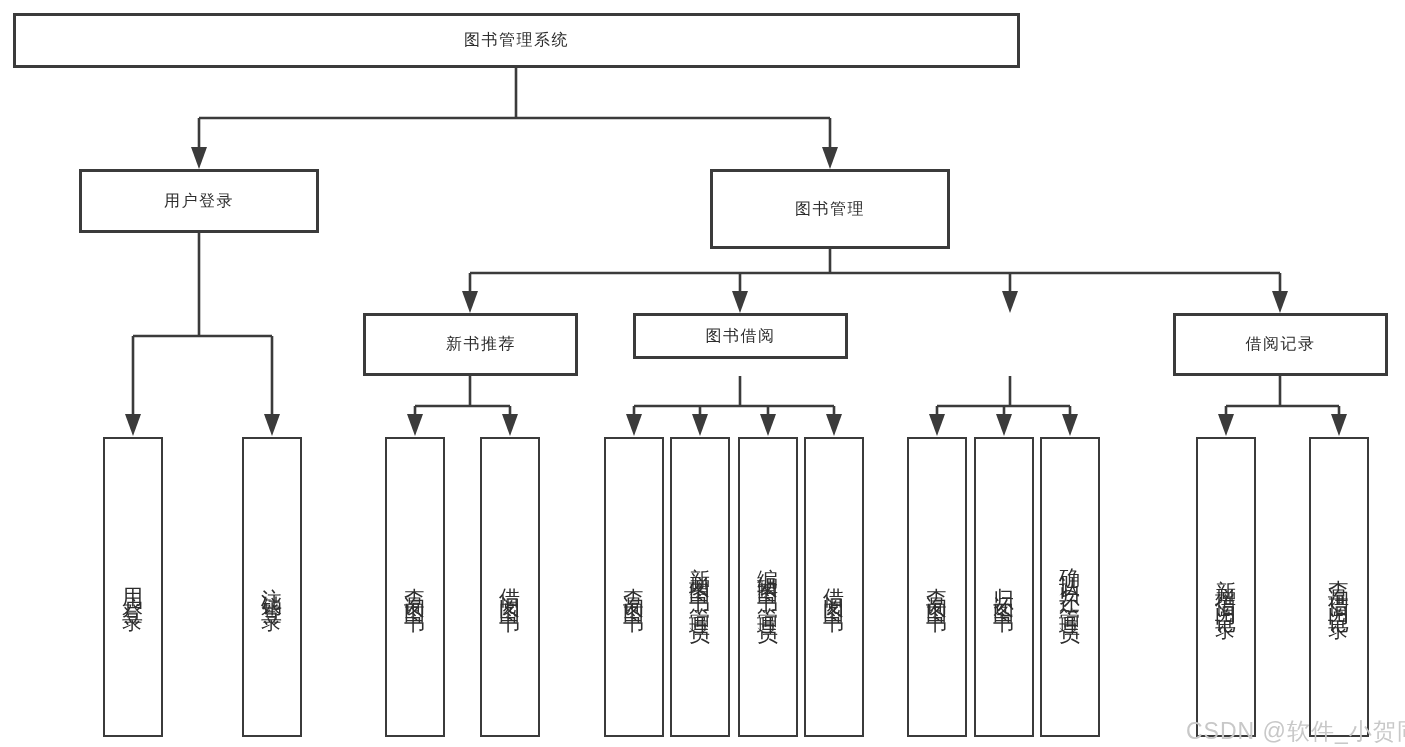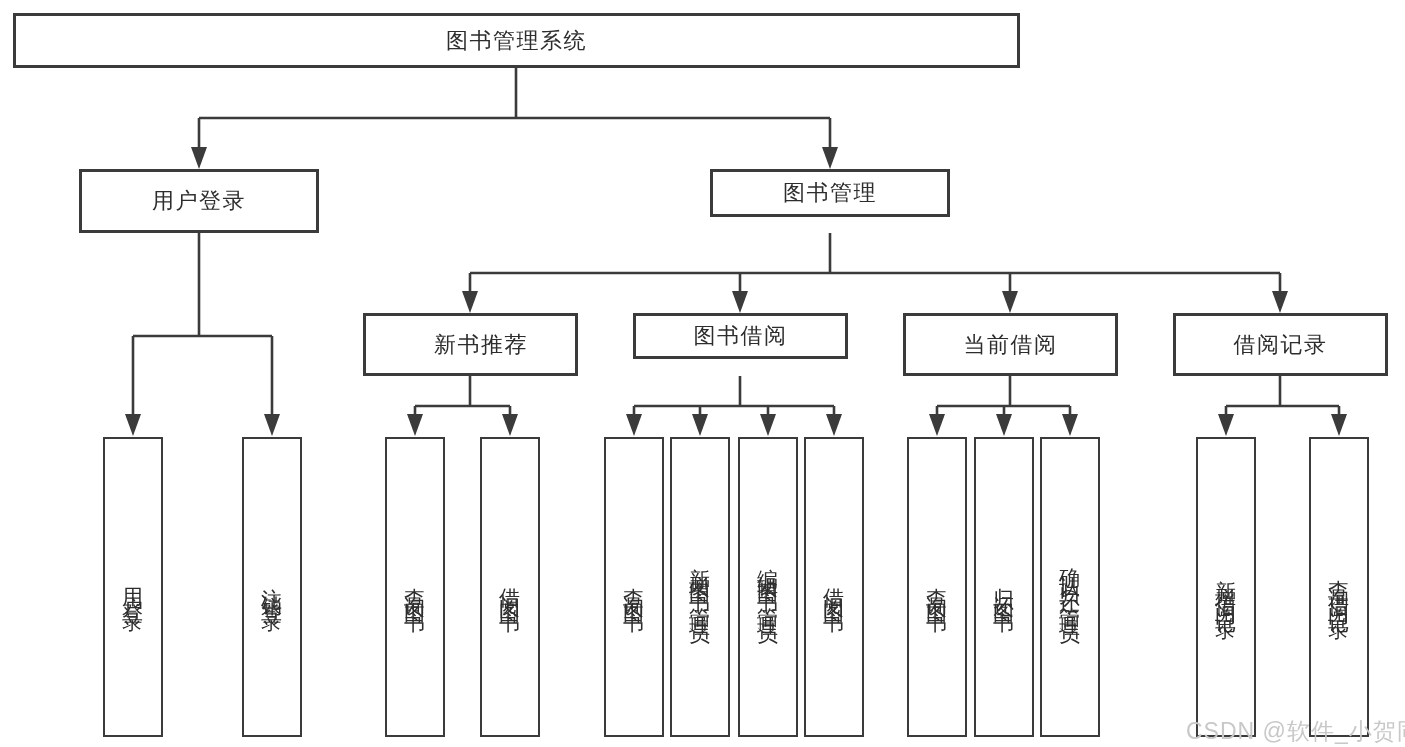--- a/index.html
+++ b/index.html
@@ -41,41 +41,41 @@
     position: absolute;
     background: var(--background);
     border: 3px solid var(--line);
     color: var(--text);
     display: flex;
     align-items: center;
     justify-content: center;
     z-index: 2;
   }
   .node.h {
-    font-size: 22px;
+    font-size: 16px;
     letter-spacing: 1.5px;
     text-align: right;
   }
   .node.v {
     top: 437px;
     width: 60px;
     height: 300px;
     border-width: 2.5px;
     writing-mode: vertical-rl;
     text-orientation: mixed;
     font-size: 21px;
     letter-spacing: 8px;
     line-height: 1;
     text-align: center;
   }
 
   
   .root-box  { left: 13px;  top: 13px;  width: 1007px; height: 55px; }
   .l2-a      { left: 79px;  top: 169px; width: 240px;  height: 64px; }
-  .l2-b      { left: 710px; top: 169px; width: 240px;  height: 48px; }
+  .l2-b      { left: 710px; top: 169px; width: 240px;  height: 80px; }
   .l3-a      { left: 363px; top: 313px; width: 215px;  height: 63px; padding-left: 21px; }
   .l3-b      { left: 633px; top: 313px; width: 215px;  height: 46px; }
   .l3-c      { left: 903px; top: 313px; width: 215px;  height: 63px; }
   .l3-d      { left: 1173px;top: 313px; width: 215px;  height: 63px; }
 
   
   .lf-1  { left: 103px; }
   .lf-2  { left: 242px; }
   .lf-3  { left: 385px; }
   .lf-4  { left: 480px; }
@@ -181,21 +181,20 @@
     </g>
   </svg>
 
   <div class="node h root-box">图书管理系统</div>
 
   <div class="node h l2-a">用户登录</div>
   <div class="node h l2-b">图书管理</div>
 
   <div class="node h l3-a">新书推荐</div>
   <div class="node h l3-b">图书借阅</div>
-  <div class="node h l3-c">当前借阅</div>
   <div class="node h l3-d">借阅记录</div>
 
   <div class="node v lf-1">用户登录</div>
   <div class="node v lf-2">注销登录</div>
 
   <div class="node v lf-3">查询图书</div>
   <div class="node v lf-4">借阅图书</div>
 
   <div class="node v lf-5">查询图书</div>
   <div class="node v lf-6">新增图书（管理员）</div>

